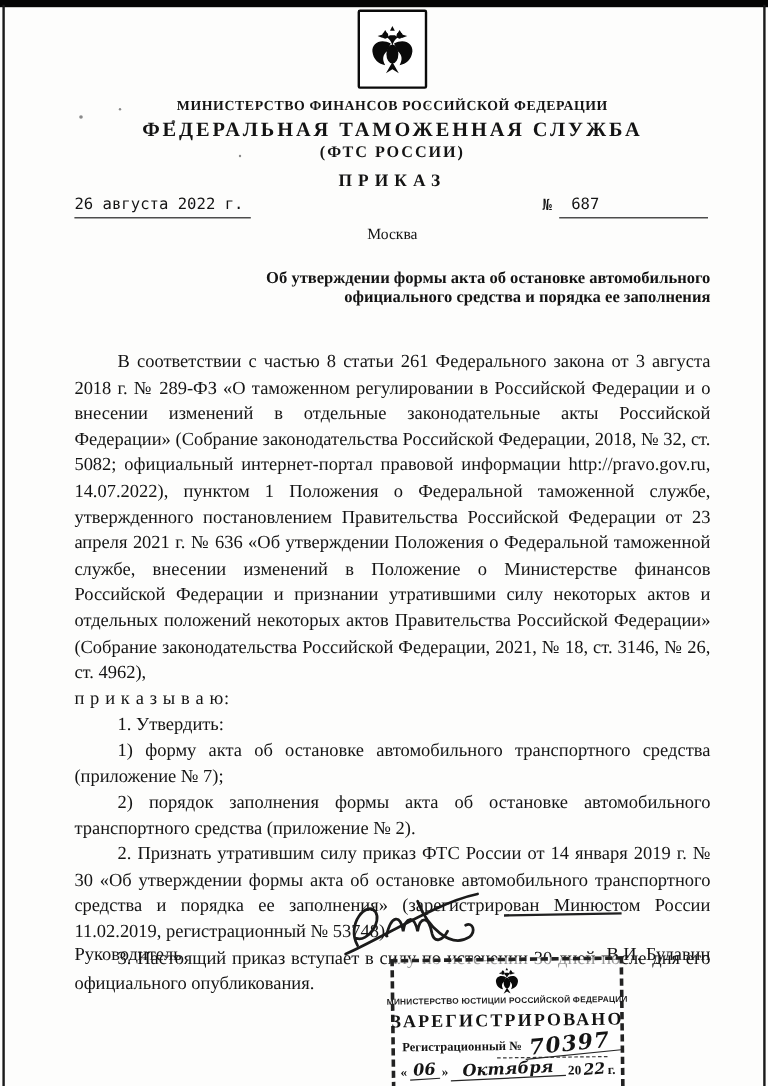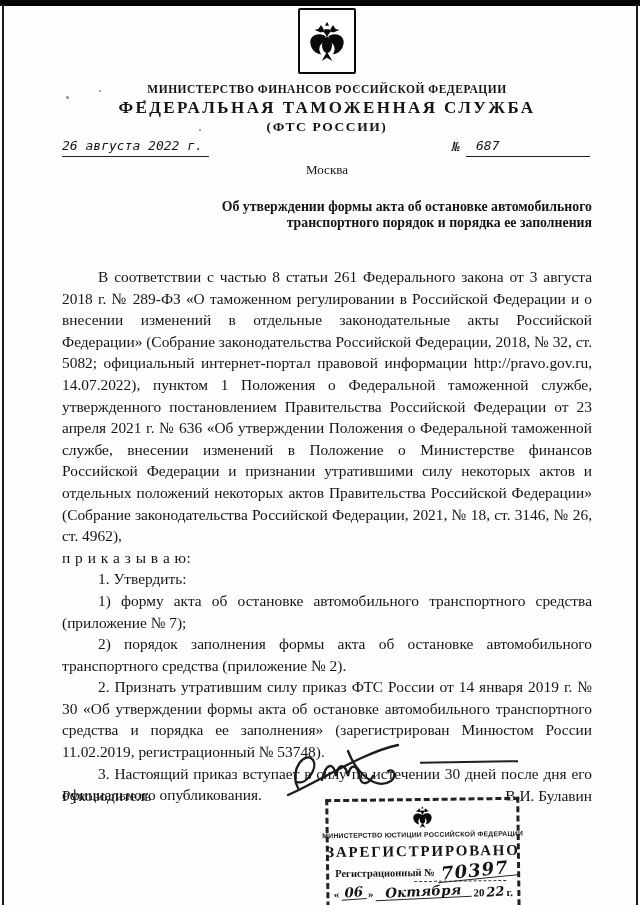--- a/index.html
+++ b/index.html
@@ -20,21 +20,21 @@
   
   .emblem-box{width:54px;height:62px;border:2.5px solid #0a0a0a;border-radius:2px;
     margin:0 auto;display:flex;align-items:center;justify-content:center;background:#fff;}
   .hdr{ text-align:center;font-weight:bold;}
   .ministry{margin-top:9px;font-size:11.5px;letter-spacing:0.5px;}
   .agency{margin-top:3px;font-size:17px;letter-spacing:2.4px;}
   .agency-short{margin-top:1px;font-size:13.5px;letter-spacing:1.6px;}
   .doc-type{margin-top:8px;font-size:14.5px;letter-spacing:5px;}
 
   .date-row{display:flex;justify-content:space-between;align-items:flex-end;margin-top:3px;
-    font-family:"DejaVu Sans Mono", monospace;font-size:13px;font-style:italic;}
+    font-family:"DejaVu Sans Mono", monospace;font-size:13px;}
   .date-value{border-bottom:1.5px solid #222;padding:0 6px 3px 0;}
   .number-group{display:flex;align-items:flex-end;margin-right:2px;}
   .number-sign{padding:0 6px 3px 0;}
   .number-value{border-bottom:1.5px solid #222;width:114px;padding:0 0 3px 10px;text-align:left;}
   .city{margin-top:5px;text-align:center;font-size:13px;}
 
   .title{margin-top:21px;text-align:right;font-weight:bold;font-size:13.8px;line-height:15.5px;}
 
   
   .body-text{margin-top:36px;font-size:15.4px;line-height:21.6px;text-align:justify;}
@@ -100,33 +100,34 @@
 <div class="content">
 
   <div class="emblem-box">
     <svg width="40" height="44">
         <use href="#eagle"></use>
       </svg>
   </div>
   <div class="hdr ministry">МИНИСТЕРСТВО ФИНАНСОВ РОССИЙСКОЙ ФЕДЕРАЦИИ</div>
   <div class="hdr agency">ФЕДЕРАЛЬНАЯ ТАМОЖЕННАЯ СЛУЖБА</div>
   <div class="hdr agency-short">(ФТС РОССИИ)</div>
+  <div class="hdr doc-type">ПРИКАЗ</div>
 
   <div class="date-row">
     <span class="date-value">26 августа 2022 г.</span>
     <span class="number-group">
       <span class="number-sign">№</span>
       <span class="number-value">687</span>
     </span>
   </div>
   <div class="city">Москва</div>
 
   <div class="title">
     <div>Об утверждении формы акта об остановке автомобильного</div>
-    <div>транспортного порядок и порядка ее заполнения</div>
+    <div>официального средства и порядка ее заполнения</div>
   </div>
 
   <div class="body-text">
     <p>В соответствии с частью 8 статьи 261 Федерального закона от 3 августа 2018 г. № 289-ФЗ «О таможенном регулировании в Российской Федерации и о внесении изменений в отдельные законодательные акты Российской Федерации» (Собрание законодательства Российской Федерации, 2018, № 32, ст. 5082; официальный интернет-портал правовой информации http://pravo.gov.ru, 14.07.2022), пунктом 1 Положения о Федеральной таможенной службе, утвержденного постановлением Правительства Российской Федерации от 23 апреля 2021 г. № 636 «Об утверждении Положения о Федеральной таможенной службе, внесении изменений в Положение о Министерстве финансов Российской Федерации и признании утратившими силу некоторых актов и отдельных положений некоторых актов Правительства Российской Федерации» (Собрание законодательства Российской Федерации, 2021, № 18, ст. 3146, № 26, ст. 4962),</p>
     <p class="no-indent">п р и к а з ы в а ю:</p>
     <p>1. Утвердить:</p>
     <p>1) форму акта об остановке автомобильного транспортного средства (приложение № 7);</p>
     <p>2) порядок заполнения формы акта об остановке автомобильного транспортного средства (приложение № 2).</p>
     <p>2. Признать утратившим силу приказ ФТС России от 14 января 2019 г. № 30 «Об утверждении формы акта об остановке автомобильного транспортного средства и порядка ее заполнения» (зарегистрирован Минюстом России 11.02.2019, регистрационный № 53748).</p>
     <p>3. Настоящий приказ вступает в силу по истечении 30 дней после дня его официального опубликования.</p>

